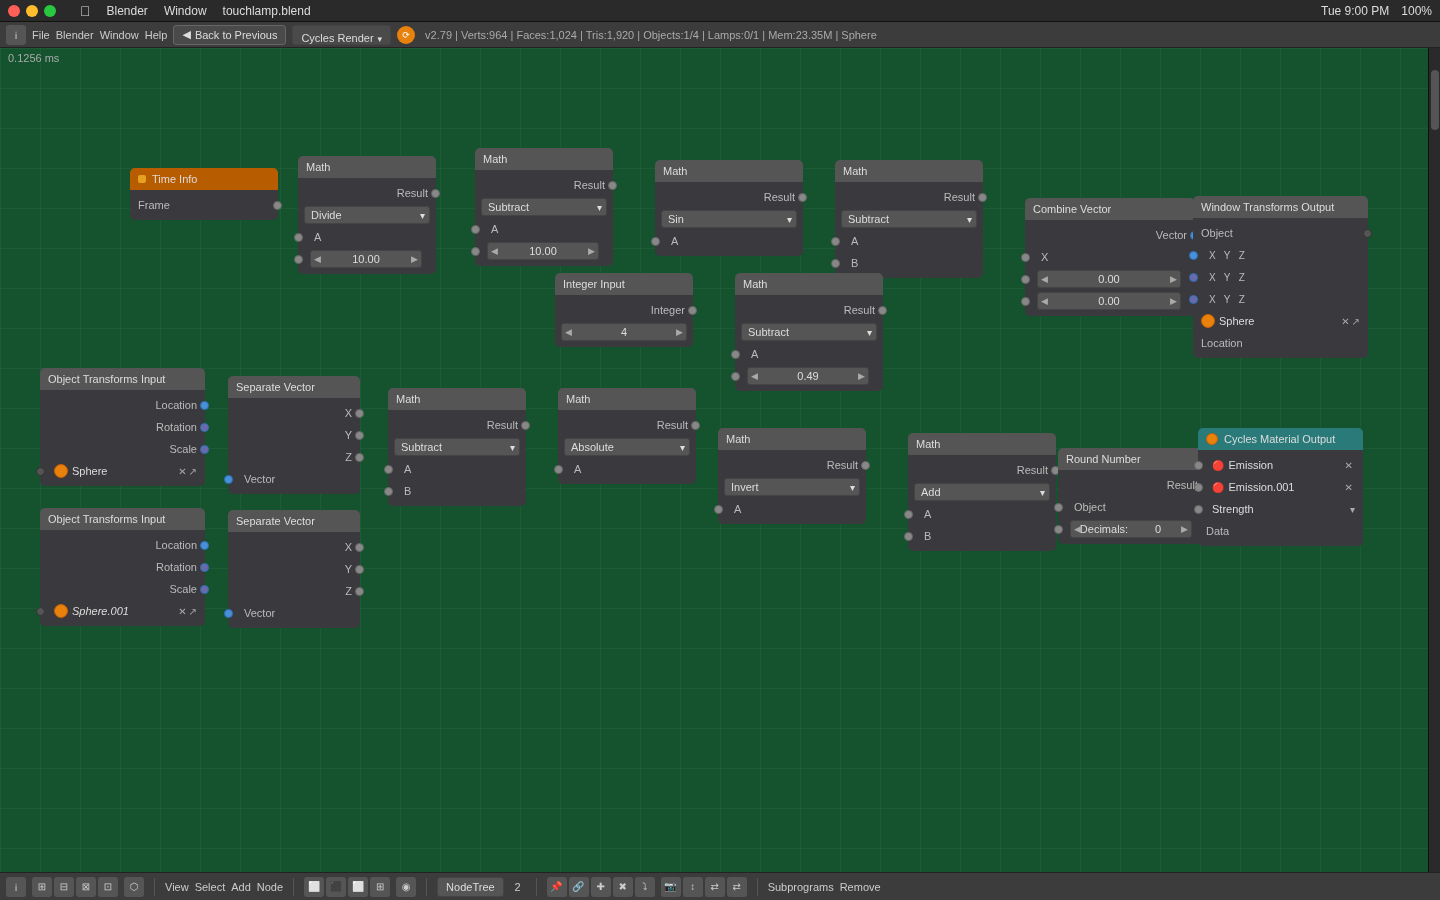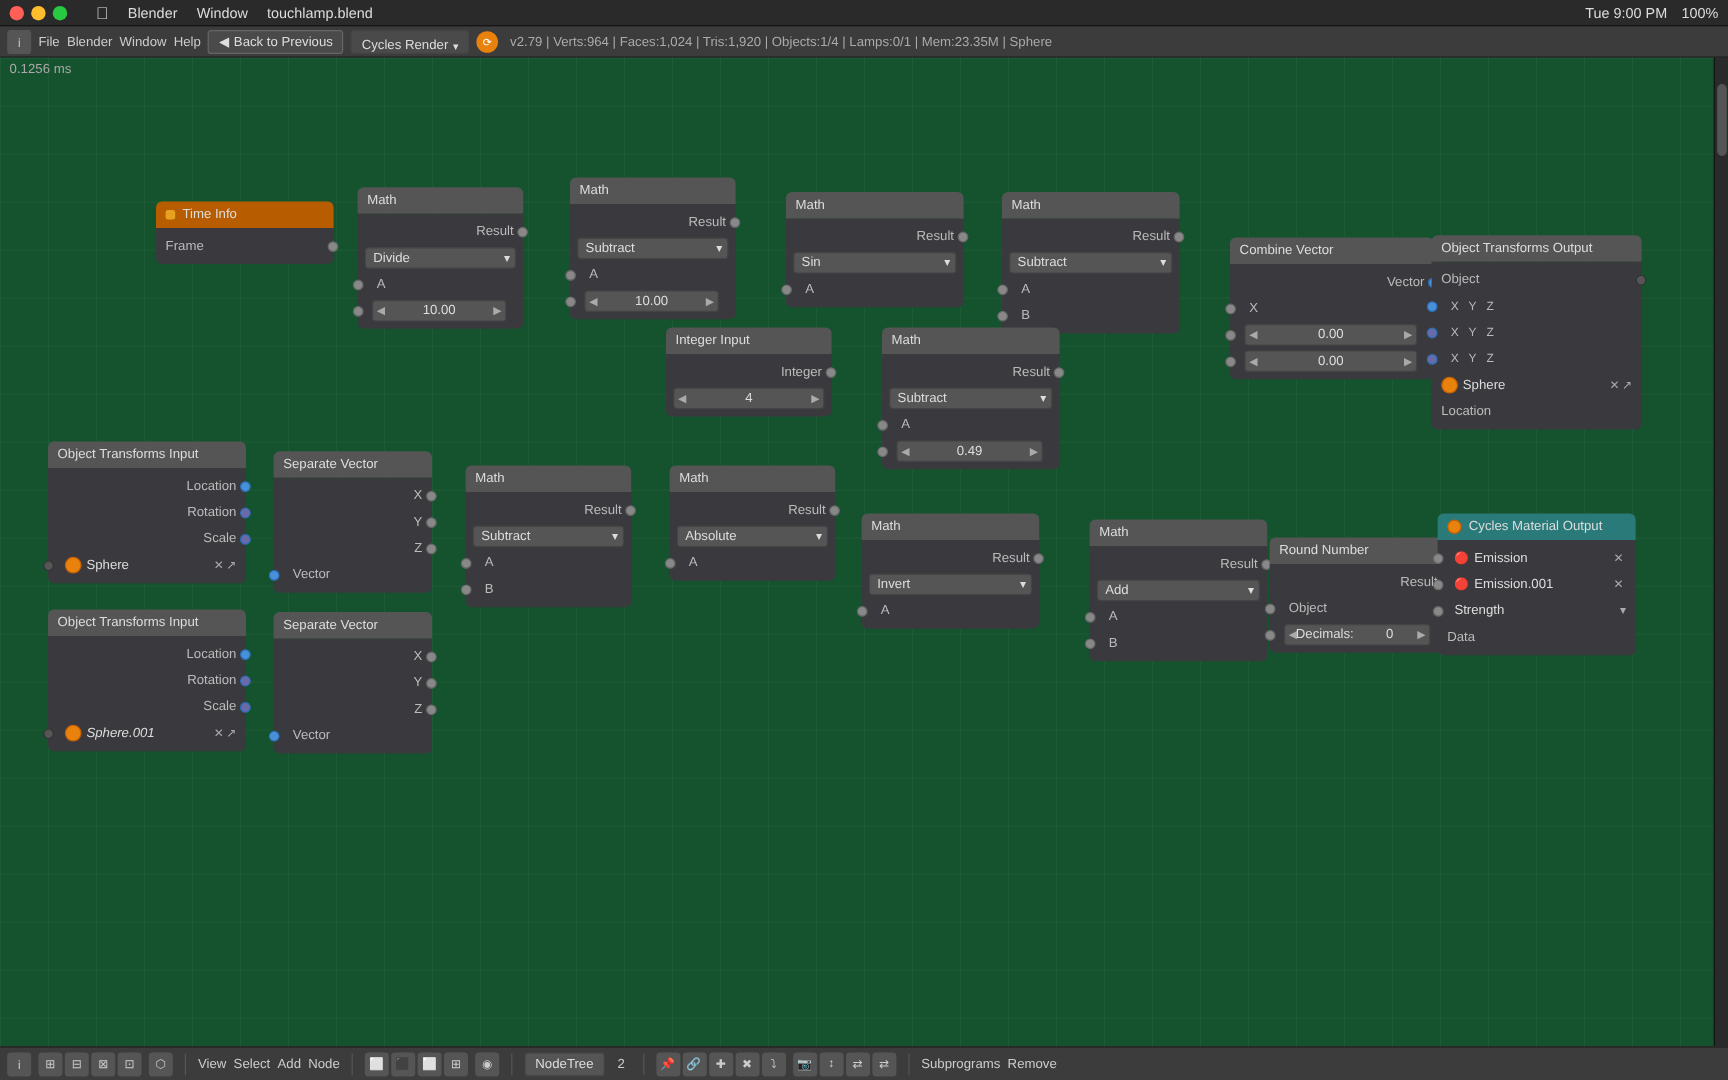--- a/index.html
+++ b/index.html
@@ -572,21 +572,21 @@
           <span class="field-arrow-left">◀</span>
           <span class="field-value">0.00</span>
           <span class="field-arrow-right">▶</span>
         </div>
       </div>
     </div>
   </div>
 
   <div class="node node-obj-out">
     <div class="node-header header-gray">
-      <span>Object Transforms Output</span>
+      <span>Window Transforms Output</span>
     </div>
     <div class="node-body">
       <div class="node-row">
         <span class="node-row-label" style="flex:1;">Object</span>
         <div class="socket socket-right socket-dark"></div>
       </div>
       <div class="node-row">
         <div class="socket socket-left socket-blue"></div>
         <span class="node-row-label" style="margin-left:8px;font-size:10px;">X &nbsp; Y &nbsp; Z</span>
       </div>

